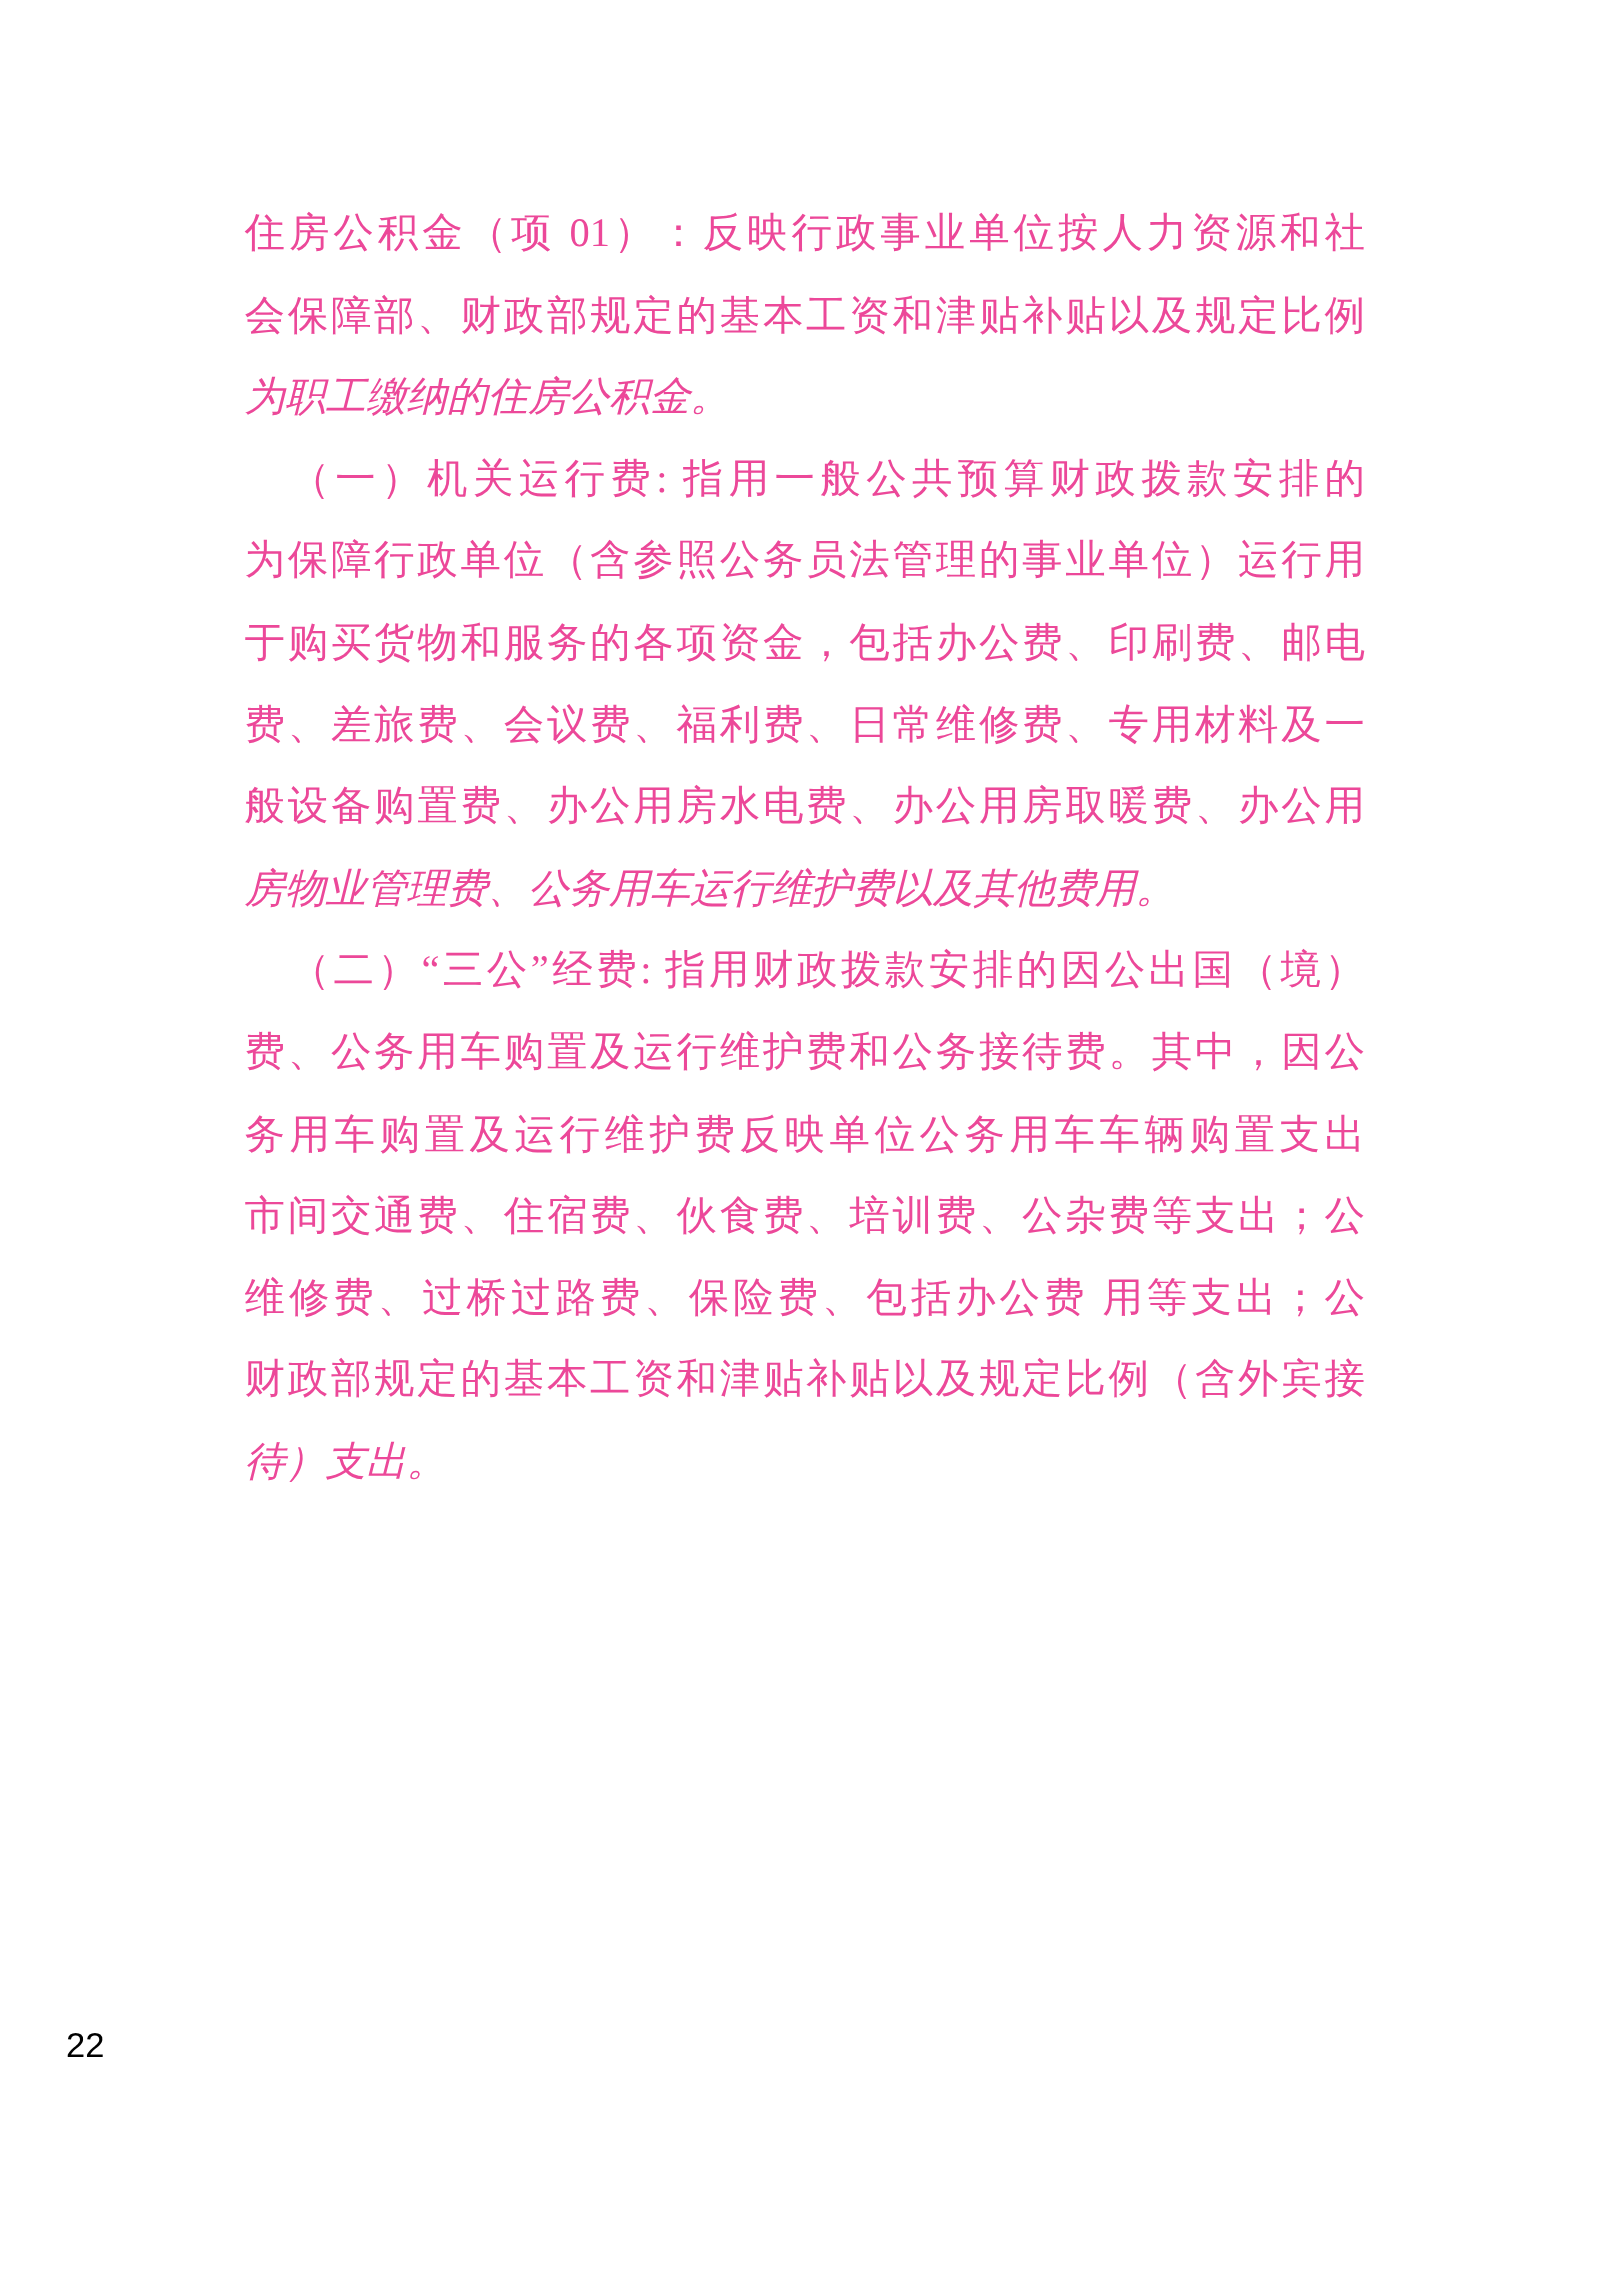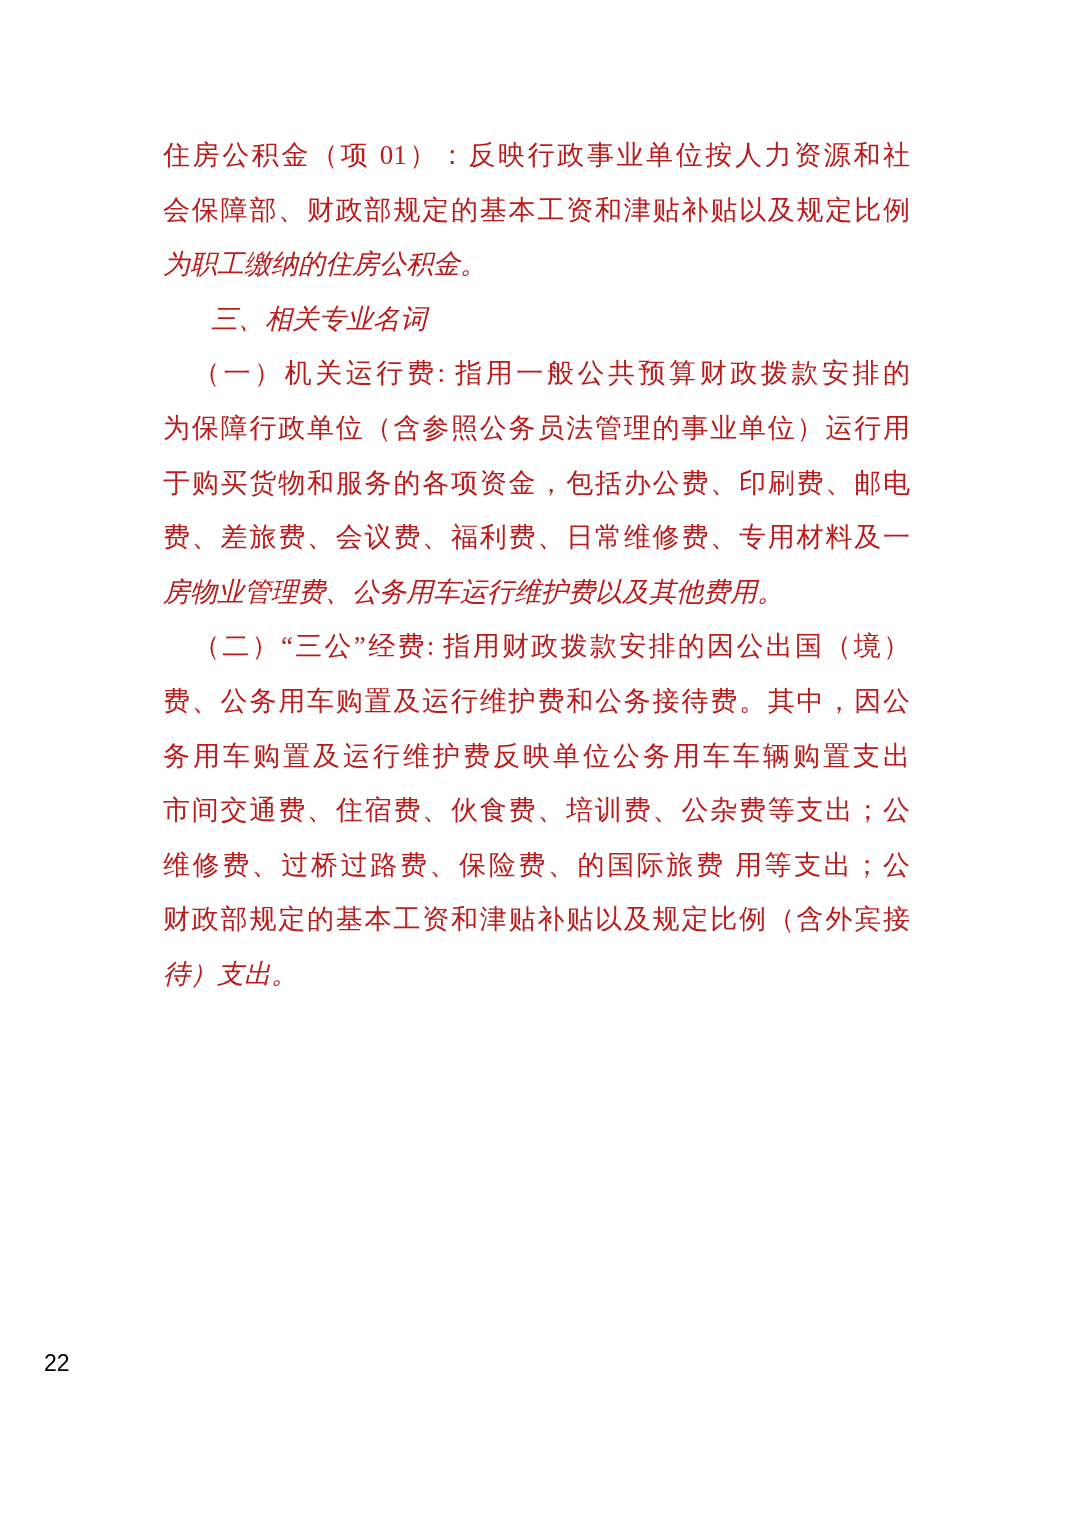--- a/index.html
+++ b/index.html
@@ -14,21 +14,21 @@
     background: #ffffff;
     overflow: hidden;
   }
   .doc-body {
     position: absolute;
     left: 163px;
     top: 128px;
     width: 747px;
     font-family: "Liberation Serif", "DejaVu Serif", serif;
     font-size: 27px;
-    color: #b91c1c;
+    color: #ec4899;
   }
   .line {
     height: 54.6px;
     line-height: 54.6px;
     text-align: justify;
     text-align-last: justify;
     overflow: hidden;
   }
   .line.no-just {
     text-align-last: left;
@@ -47,28 +47,28 @@
   }
 </style>
 </head>
 <body>
 
 <div class="page" style="background: rgb(255, 255, 255); color: rgb(0, 0, 0);">
   <div class="doc-body">
       <div class="line">住房公积金（项 01）：反映行政事业单位按人力资源和社</div>
       <div class="line">会保障部、财政部规定的基本工资和津贴补贴以及规定比例</div>
       <div class="line no-just">为职工缴纳的住房公积金。</div>
-      <div class="line no-just" style="padding-left: 48px;">三、相关专业名词</div>
       <div class="line" style="padding-left: 30px;">（一）机关运行费: 指用一般公共预算财政拨款安排的</div>
       <div class="line">为保障行政单位（含参照公务员法管理的事业单位）运行用</div>
       <div class="line">于购买货物和服务的各项资金，包括办公费、印刷费、邮电</div>
       <div class="line">费、差旅费、会议费、福利费、日常维修费、专用材料及一</div>
+      <div class="line">般设备购置费、办公用房水电费、办公用房取暖费、办公用</div>
       <div class="line no-just">房物业管理费、公务用车运行维护费以及其他费用。</div>
       <div class="line" style="padding-left: 30px;">（二）“三公”经费: 指用财政拨款安排的因公出国（境）</div>
       <div class="line">费、公务用车购置及运行维护费和公务接待费。其中，因公</div>
       <div class="line">务用车购置及运行维护费反映单位公务用车车辆购置支出</div>
       <div class="line">市间交通费、住宿费、伙食费、培训费、公杂费等支出；公</div>
-      <div class="line">维修费、过桥过路费、保险费、的国际旅费 用等支出；公</div>
+      <div class="line">维修费、过桥过路费、保险费、包括办公费 用等支出；公</div>
       <div class="line">财政部规定的基本工资和津贴补贴以及规定比例（含外宾接</div>
       <div class="line no-just">待）支出。</div>
     </div>
   <div class="footer">22</div>
 </div>
 
 </body></html>

